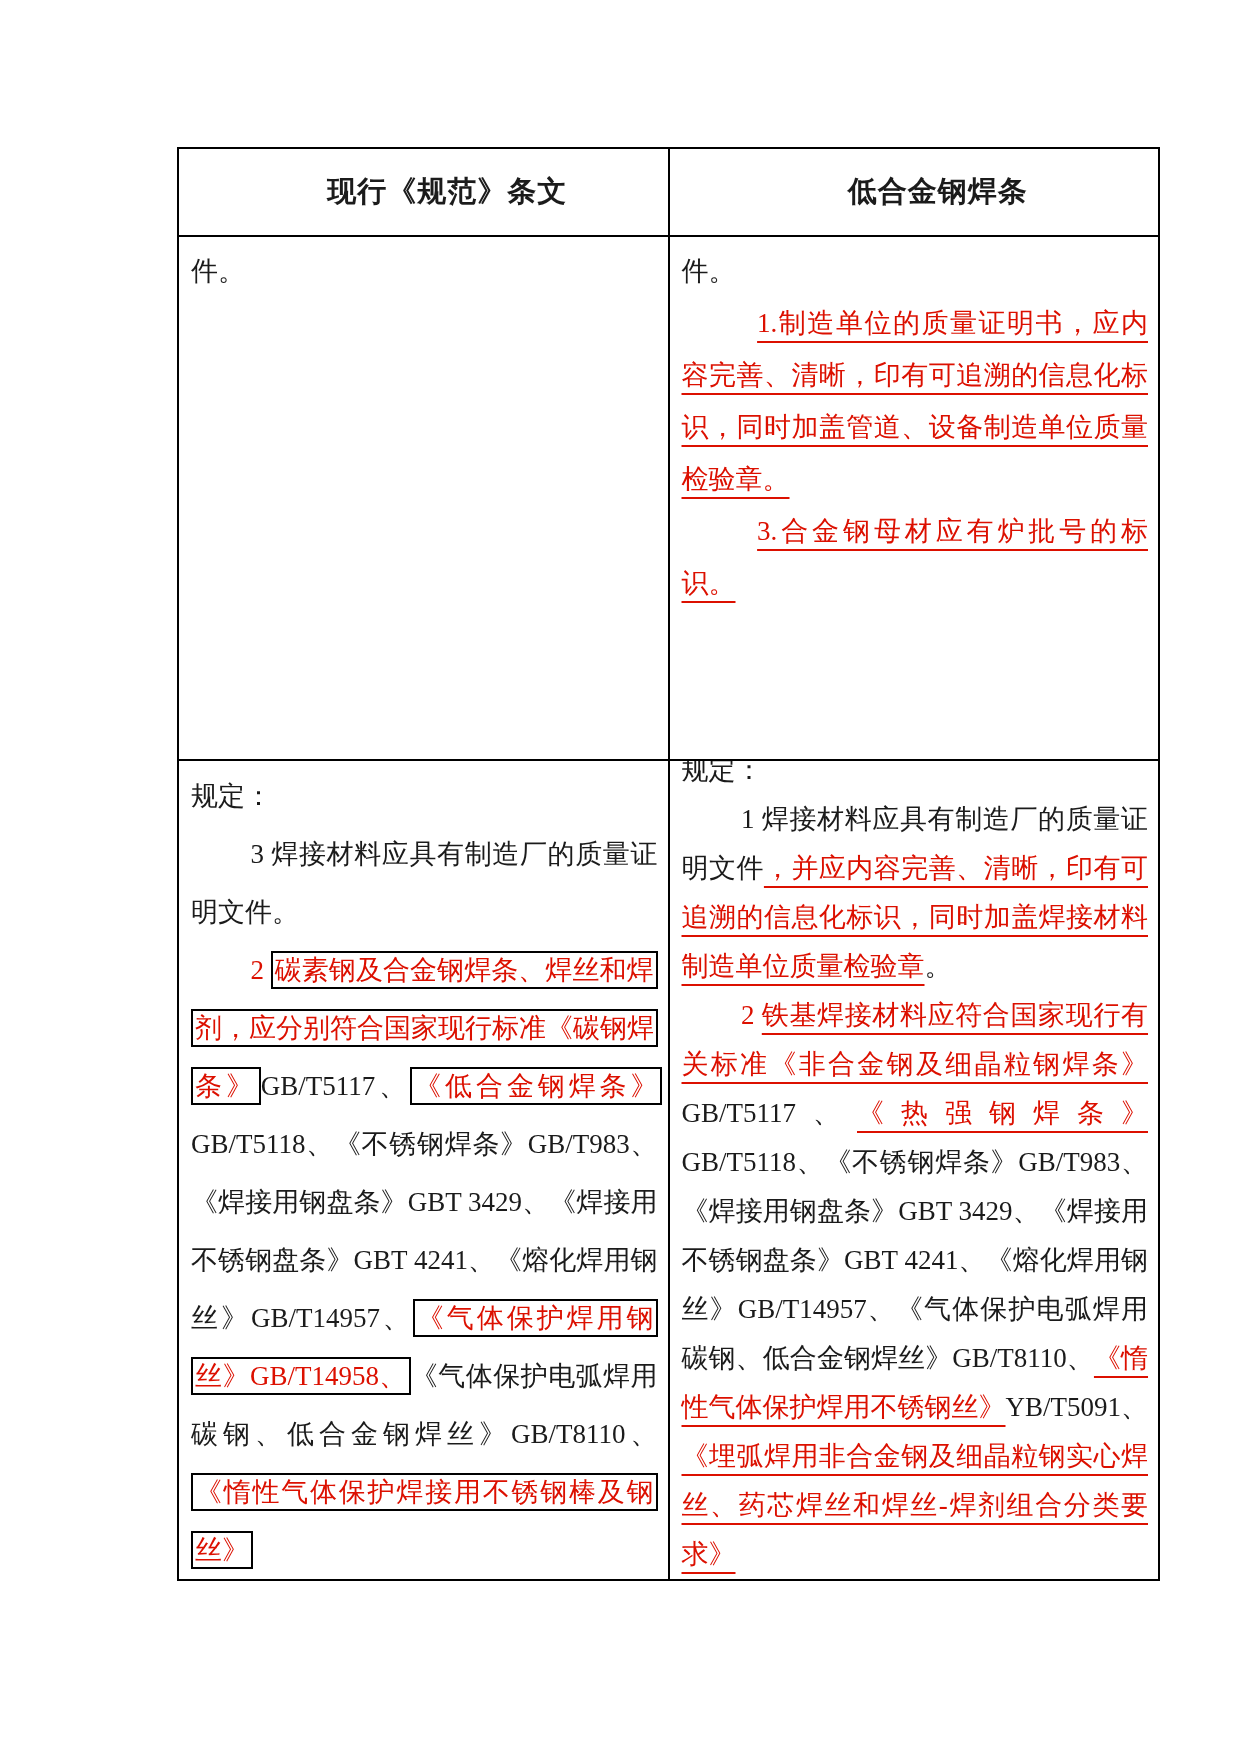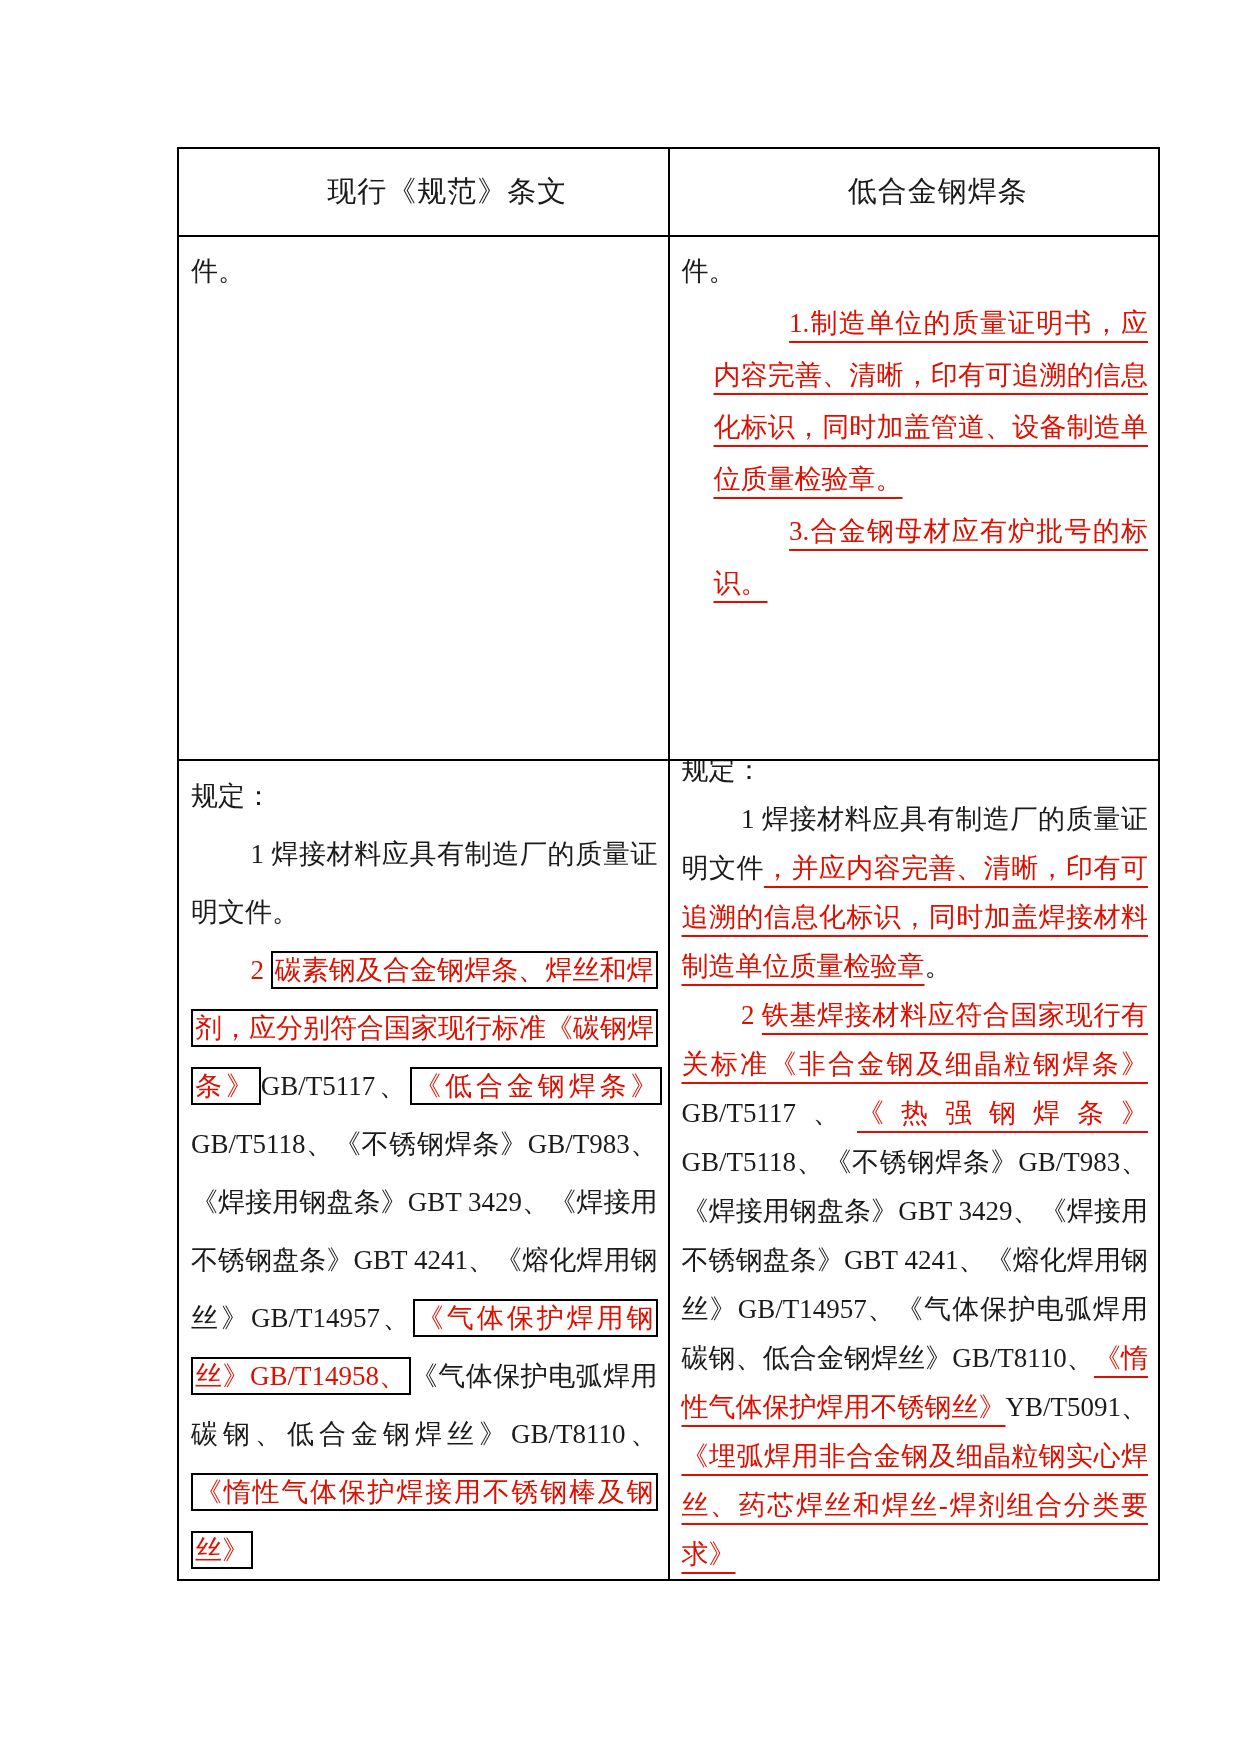--- a/index.html
+++ b/index.html
@@ -20,42 +20,42 @@
     position:absolute;left:177px;top:147px;
     width:983px;height:1434px;
     border:2px solid var(--line);
     display:flex;flex-direction:column;
     box-sizing:border-box;
     background:var(--paper);
   }
   .hrow{display:flex;flex:0 0 auto;height:86px;border-bottom:2px solid var(--line);}
   .hcell{
     flex:1 1 0;display:flex;align-items:center;justify-content:center;
-    font-weight:normal;font-size:29px;letter-spacing:1px;
+    font-weight:bold;font-size:29px;letter-spacing:1px;
     box-sizing:border-box;
     padding-left:48px;
   }
   .hcell.first{border-right:2px solid var(--line);}
   .brow{display:flex;flex:0 0 auto;}
   .brow.r2{height:522px;border-bottom:2px solid var(--line);}
   .brow.r3{flex:1 1 auto;overflow:hidden;align-items:flex-end;}
   .cell{
     flex:1 1 0;box-sizing:border-box;
     padding:8px 10px 0 12px;
     font-size:27px;
     text-align:justify;
     overflow:hidden;
   }
   .cell.first{border-right:2px solid var(--line);}
   .r2 .cell{line-height:52px;}
   .r3 .cell-l{line-height:58px;}
   .r3 .cell-r{line-height:49px;}
   .para{margin:0;}
   .para.i2{text-indent:2.2em;}
-  .para.i3{text-indent:2.8em;margin-left:32px;}
+  .para.i3{text-indent:2.8em;}
   .seg-k{color:var(--ink);}
   .seg-r{color:var(--red);}
   .seg-rl{
     color:var(--red);
     text-decoration:underline;
     text-decoration-color:var(--red);
     text-decoration-thickness:2px;
     text-underline-offset:9px;
   }
   .seg-rb{
@@ -80,21 +80,21 @@
       </div>
     <div class="cell cell-r">
         <div class="para"><span class="seg-k">件。</span></div>
         <div class="para i3"><span class="seg-rl">1.制造单位的质量证明书，应内容完善、清晰，印有可追溯的信息化标识，同时加盖管道、设备制造单位质量检验章。</span></div>
         <div class="para i3"><span class="seg-rl">3.合金钢母材应有炉批号的标识。</span></div>
       </div>
   </div>
   <div class="brow r3">
     <div class="cell cell-l first">
         <div class="para"><span class="seg-k">4.0.3　焊接材料应符合设计文件和下列规定：</span></div>
-        <div class="para i2"><span class="seg-k">1 焊接材料应具有制造厂的质量证明文件。</span></div>
+        <div class="para i2"><span class="seg-k">3 焊接材料应具有制造厂的质量证明文件。</span></div>
         <div class="para i2"><span class="seg-r">2 </span><span class="seg-rb">碳素钢及合金钢焊条、焊丝和焊剂，应分别符合国家现行标准《碳钢焊条》</span><span class="seg-k">GB/T5117、</span><span class="seg-rb">《低合金钢焊条》</span><span class="seg-k">GB/T5118、《不锈钢焊条》GB/T983、《焊接用钢盘条》GBT 3429、《焊接用不锈钢盘条》GBT 4241、《熔化焊用钢丝》GB/T14957、</span><span class="seg-rb">《气体保护焊用钢丝》GB/T14958、</span><span class="seg-k">《气体保护电弧焊用碳钢、低合金钢焊丝》GB/T8110、</span><span class="seg-rb">《惰性气体保护焊接用不锈钢棒及钢丝》</span></div>
       </div>
     <div class="cell cell-r">
         <div class="para"><span class="seg-k">4.0.3　焊接材料应符合设计文件和下列规定：</span></div>
         <div class="para i2"><span class="seg-k">1 焊接材料应具有制造厂的质量证明文件</span><span class="seg-rl">，并应内容完善、清晰，印有可追溯的信息化标识，同时加盖焊接材料制造单位质量检验章</span><span class="seg-k">。</span></div>
         <div class="para i2"><span class="seg-r">2 </span><span class="seg-rl">铁基焊接材料应符合国家现行有关标准《非合金钢及细晶粒钢焊条》</span><span class="seg-k">GB/T5117、</span><span class="seg-rl">《热强钢焊条》</span><span class="seg-k">GB/T5118、《不锈钢焊条》GB/T983、《焊接用钢盘条》GBT 3429、《焊接用不锈钢盘条》GBT 4241、《熔化焊用钢丝》GB/T14957、《气体保护电弧焊用碳钢、低合金钢焊丝》GB/T8110、</span><span class="seg-rl">《惰性气体保护焊用不锈钢丝》</span><span class="seg-k">YB/T5091、</span><span class="seg-rl">《埋弧焊用非合金钢及细晶粒钢实心焊丝、药芯焊丝和焊丝-焊剂组合分类要求》</span></div>
       </div>
   </div>
 </div>
 

